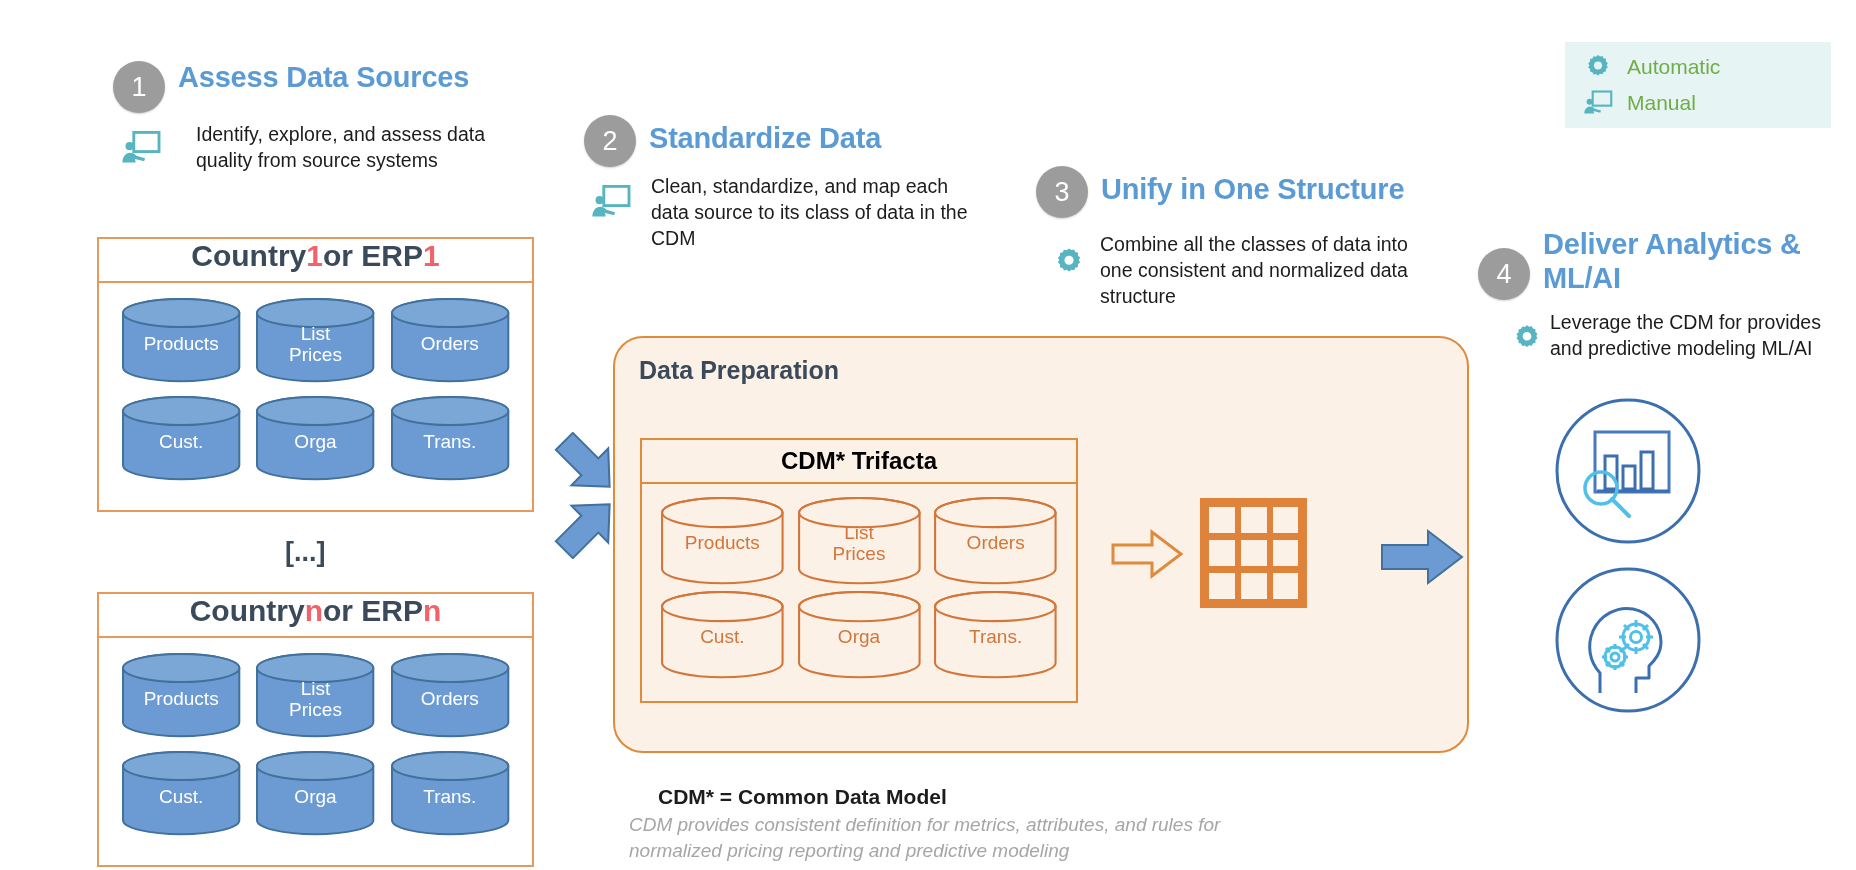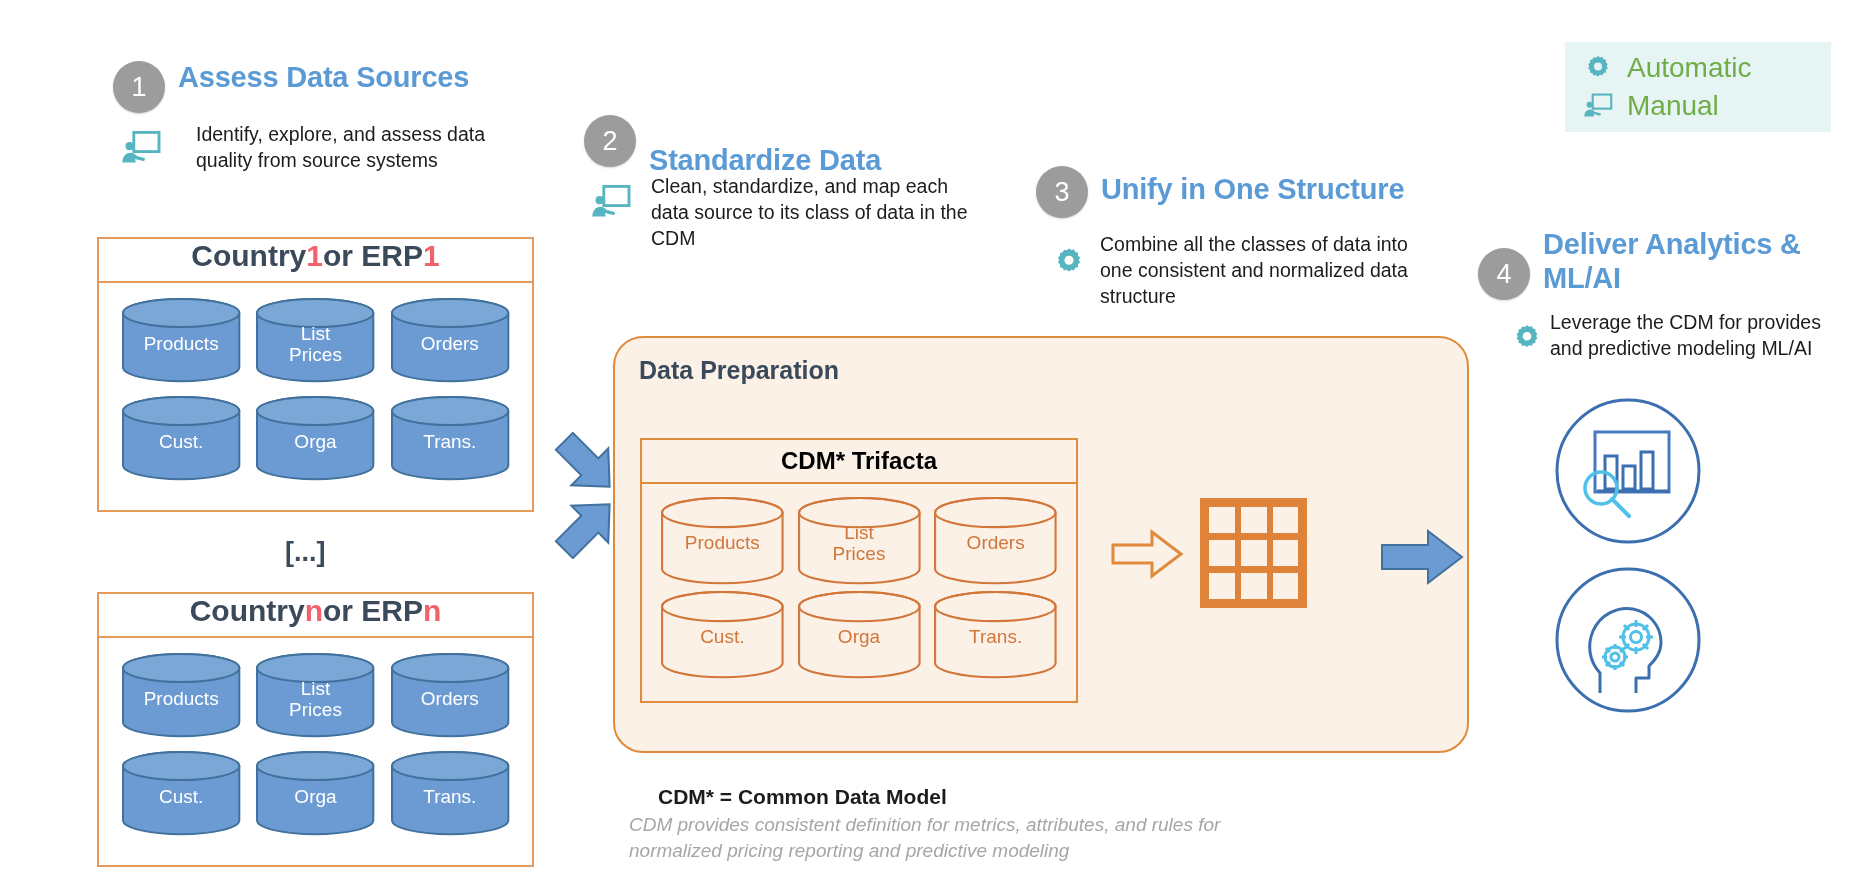--- a/index.html
+++ b/index.html
@@ -29,21 +29,21 @@
   
   .ico{display:block;}
 
   
   #legend{
     background:#E6F4F4;
     padding:10px 26px 10px 18px;
     display:flex;flex-direction:column;gap:6px;
   }
   .legend-row{display:flex;align-items:center;gap:14px;}
-  .legend-label{color:#70AD47;font-size:28px;}
+  .legend-label{color:#70AD47;font-size:21px;}
 
   
   .src-box{
     border:2px solid #E59A5B;background:#ffffff;
     box-sizing:border-box;
   }
   .src-head{
     border-bottom:2px solid #E59A5B;
     height:42px;display:flex;justify-content:center;
     font-size:30px;font-weight:bold;color:#3B4A5A;
@@ -128,21 +128,21 @@
     <rect x="11" y="2" width="21" height="16" fill="none" stroke="#56B5C0" stroke-width="2.4"></rect>
     <circle cx="7.5" cy="13.5" r="3.4" fill="#56B5C0"></circle>
     <path fill="#56B5C0" d="M1.5 27c0-4.5 2.8-8 6.6-8 2.1 0 3.6.9 5.1 2.4l7.2 2.2-.8 2.5-7.6-2 .6 2.9z"></path>
   </svg>
 </div>
 <div class="abs step-desc" style="left:196px;top:122px;width:290px;">Identify, explore, and assess data quality from source systems</div>
 
 <div class="abs" style="left:584px;top:115px;">
   <div class="step-circle">2</div>
 </div>
-<div class="abs step-title" style="left:649px;top:122px;width:400px;font-size:29px;margin-top:22px;">Standardize Data</div>
+<div class="abs step-title" style="left:649px;top:122px;width:400px;font-size:29px;">Standardize Data</div>
 <div class="abs" style="left:590px;top:184px;">
   <svg class="ico" width="42" height="36" viewBox="0 0 34 30">
     <rect x="11" y="2" width="21" height="16" fill="none" stroke="#56B5C0" stroke-width="2.4"></rect>
     <circle cx="7.5" cy="13.5" r="3.4" fill="#56B5C0"></circle>
     <path fill="#56B5C0" d="M1.5 27c0-4.5 2.8-8 6.6-8 2.1 0 3.6.9 5.1 2.4l7.2 2.2-.8 2.5-7.6-2 .6 2.9z"></path>
   </svg>
 </div>
 <div class="abs step-desc" style="left:651px;top:174px;width:335px;">Clean, standardize, and map each data source to its class of data in the CDM</div>
 
 <div class="abs" style="left:1036px;top:166px;">

